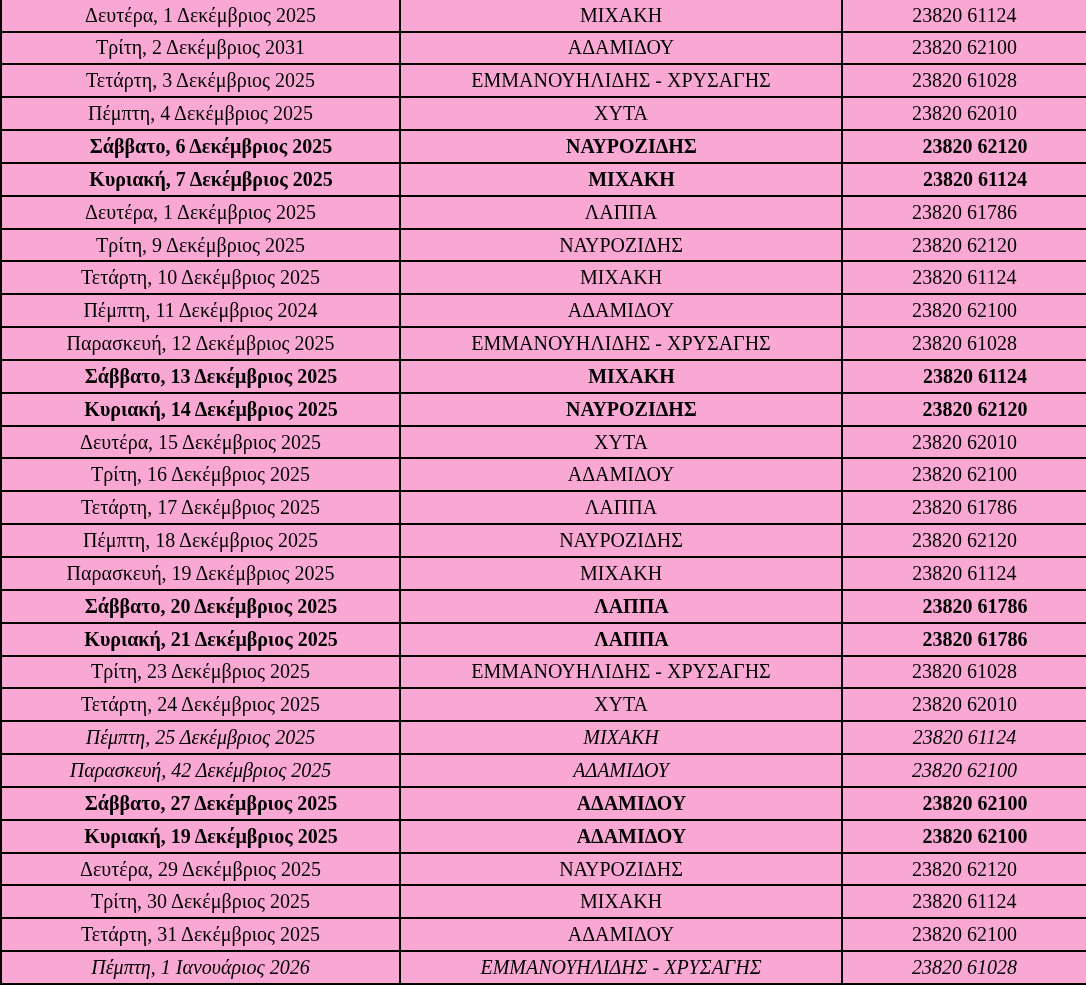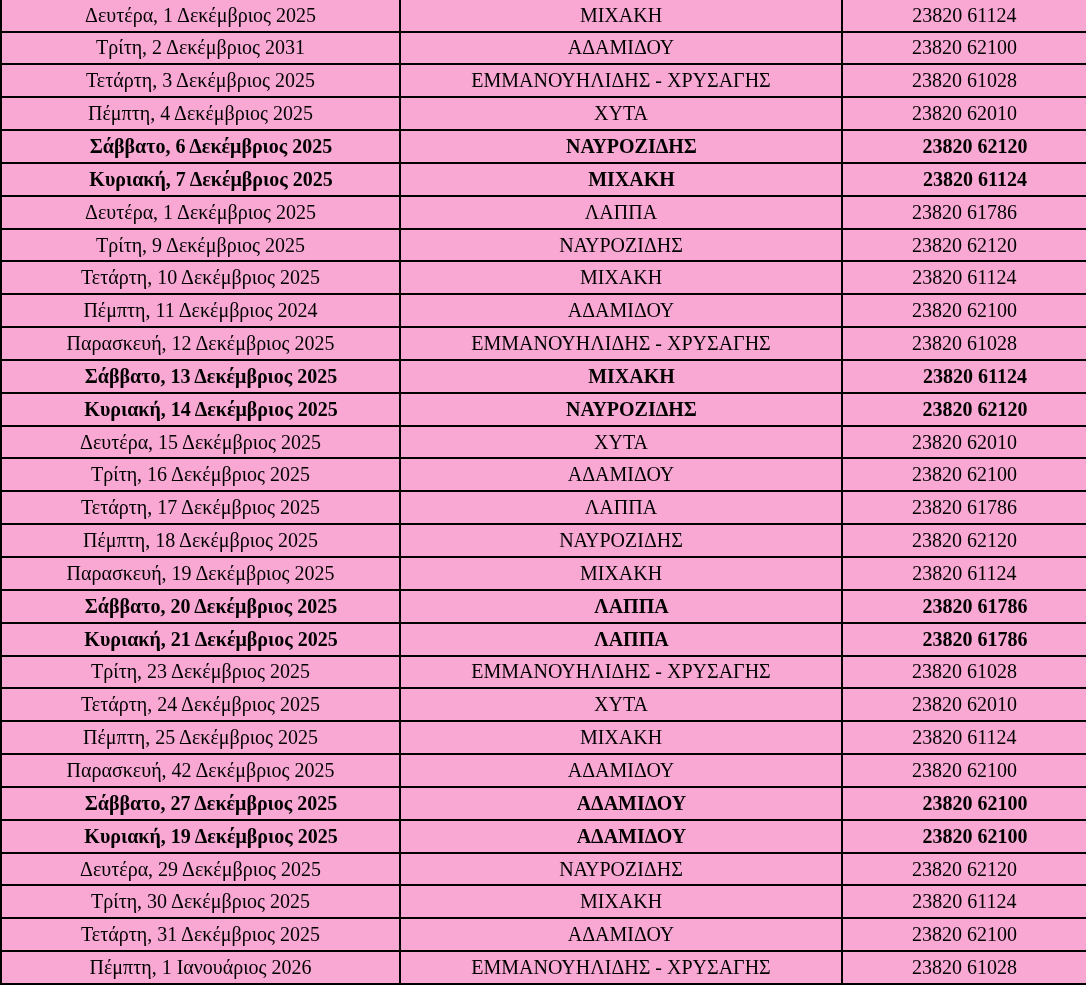--- a/index.html
+++ b/index.html
@@ -31,20 +31,21 @@
     white-space: nowrap;
   }
   table.duty-table tr:first-child td {
     border-top: none;
   }
   table.duty-table tr.bold td {
     font-weight: bold;
     padding-left: 25px;
   }
   table.duty-table tr.italic td {
+    font-style: italic;
   }
   col.col-date     { width: 399px; }
   col.col-pharmacy { width: 442px; }
   col.col-phone    { width: 245px; }
 </style>
 </head>
 <body>
 
 <div class="page">
   <table class="duty-table">

